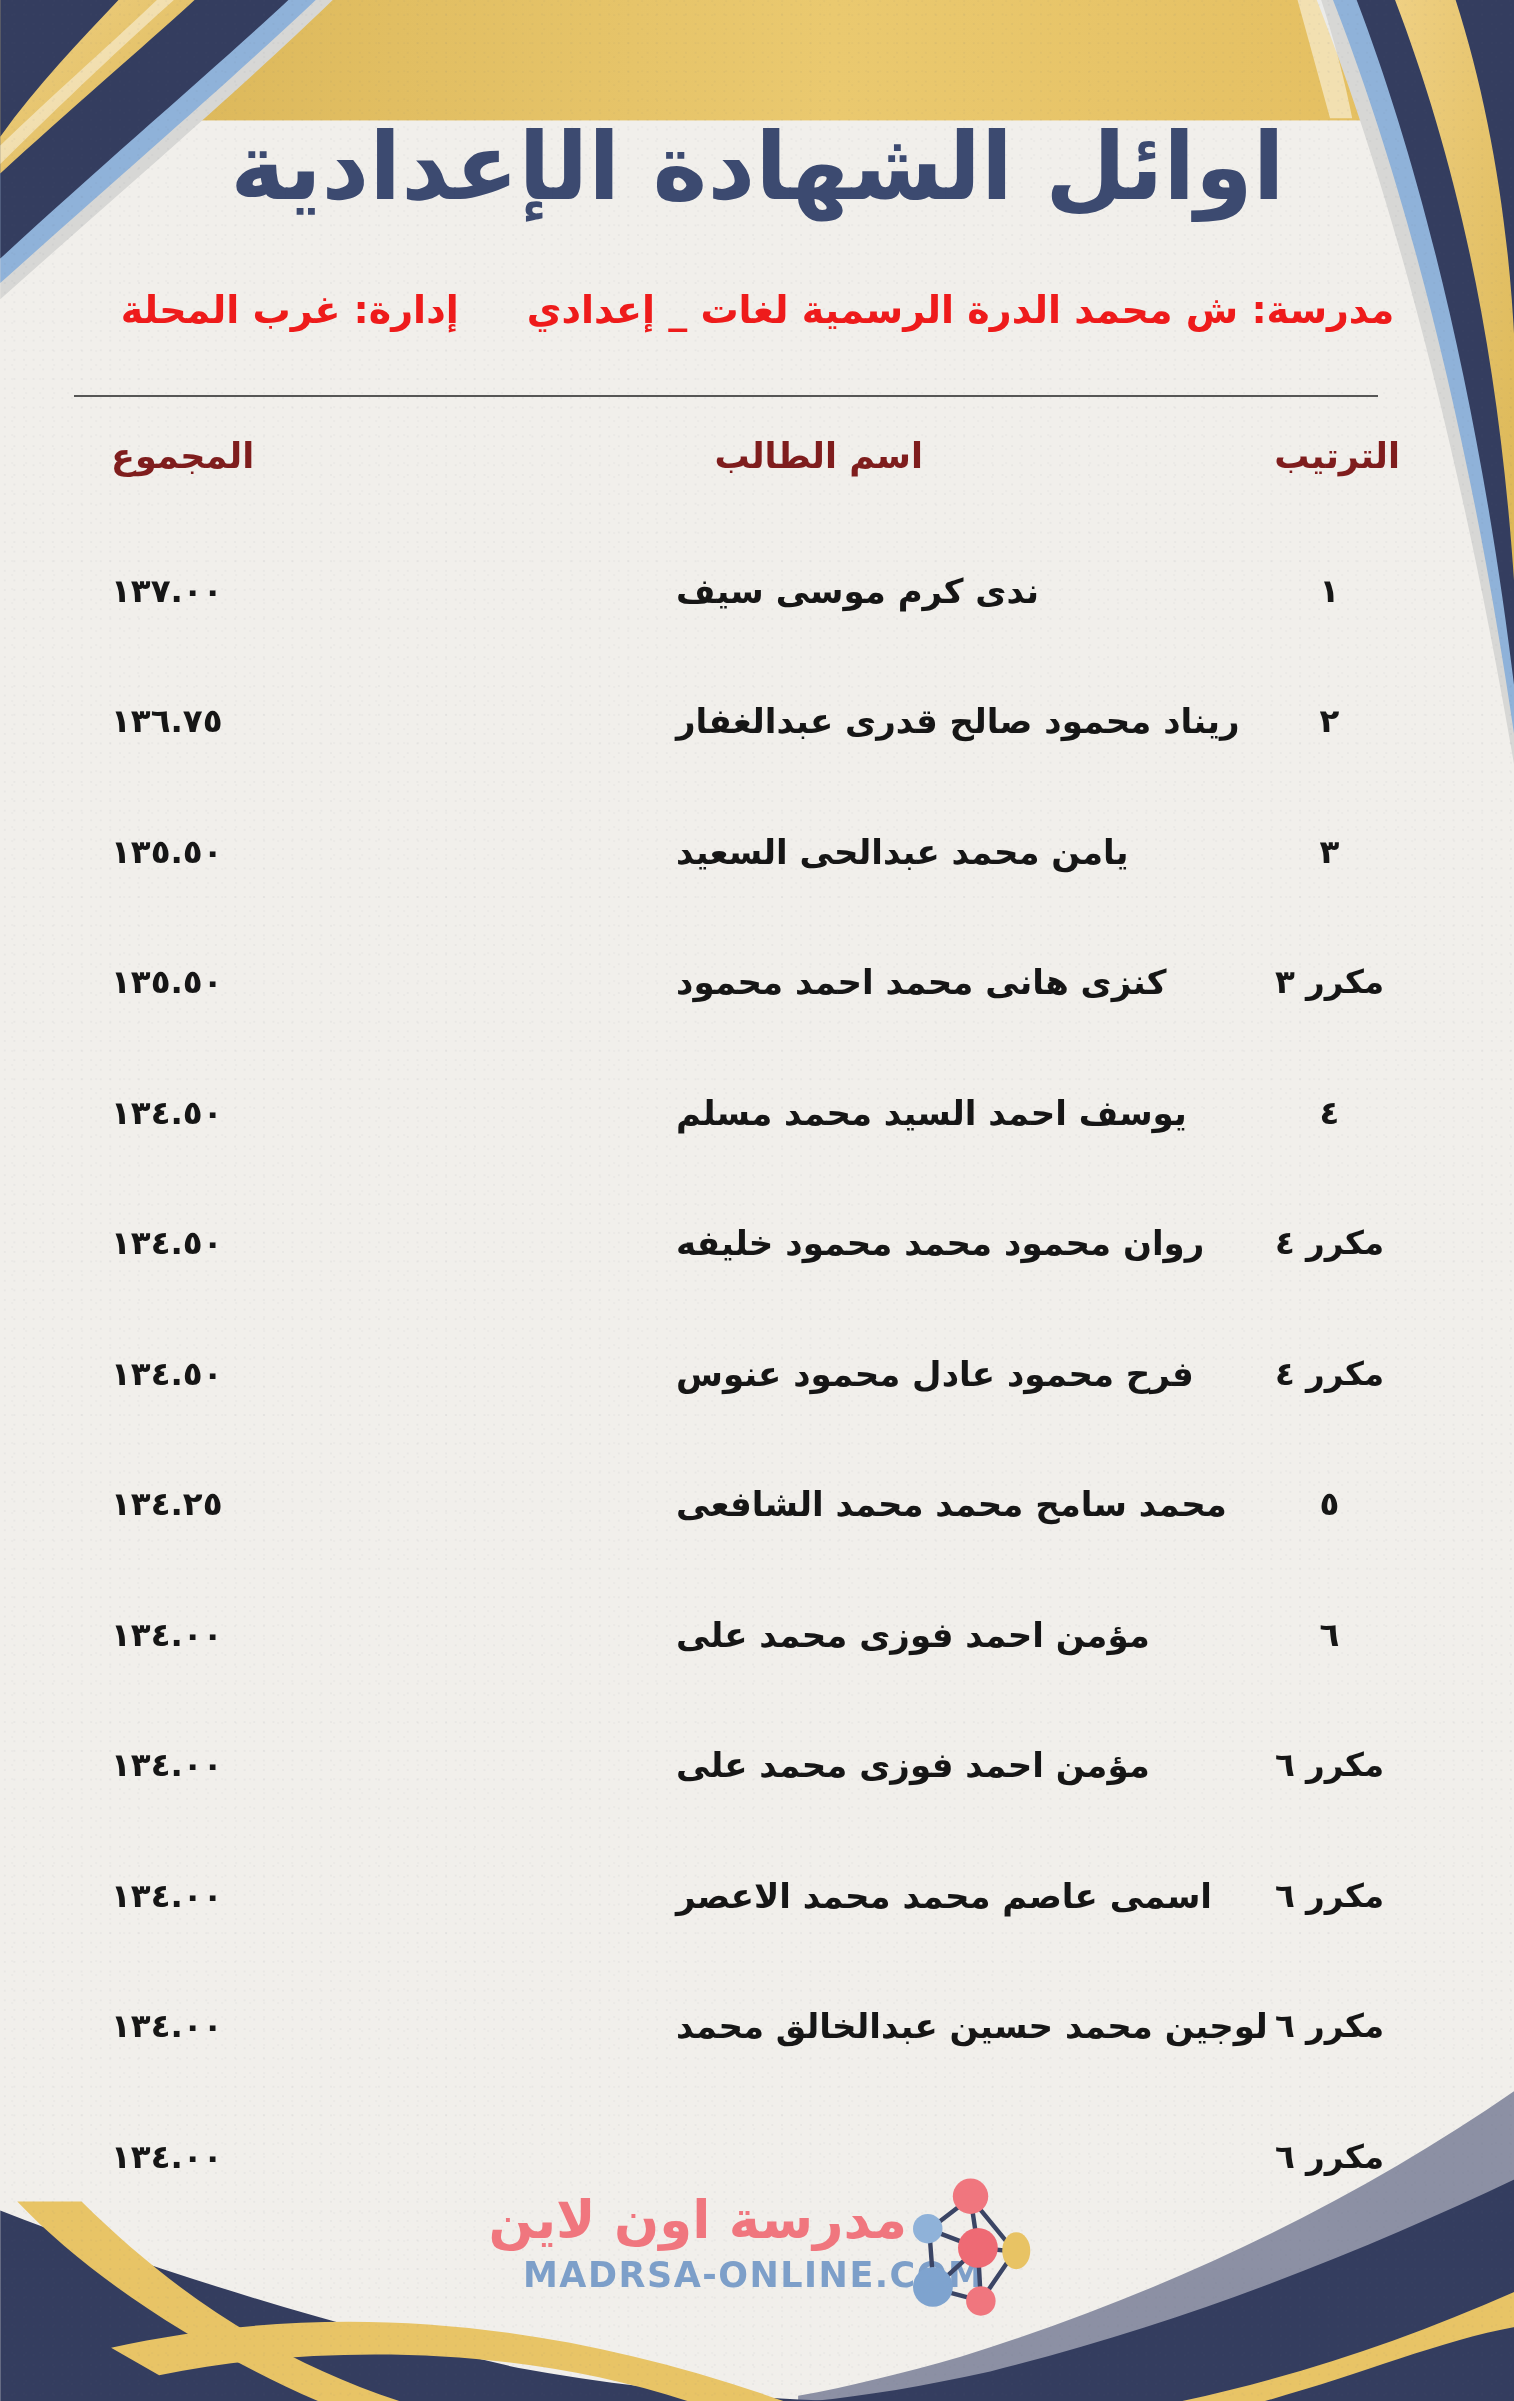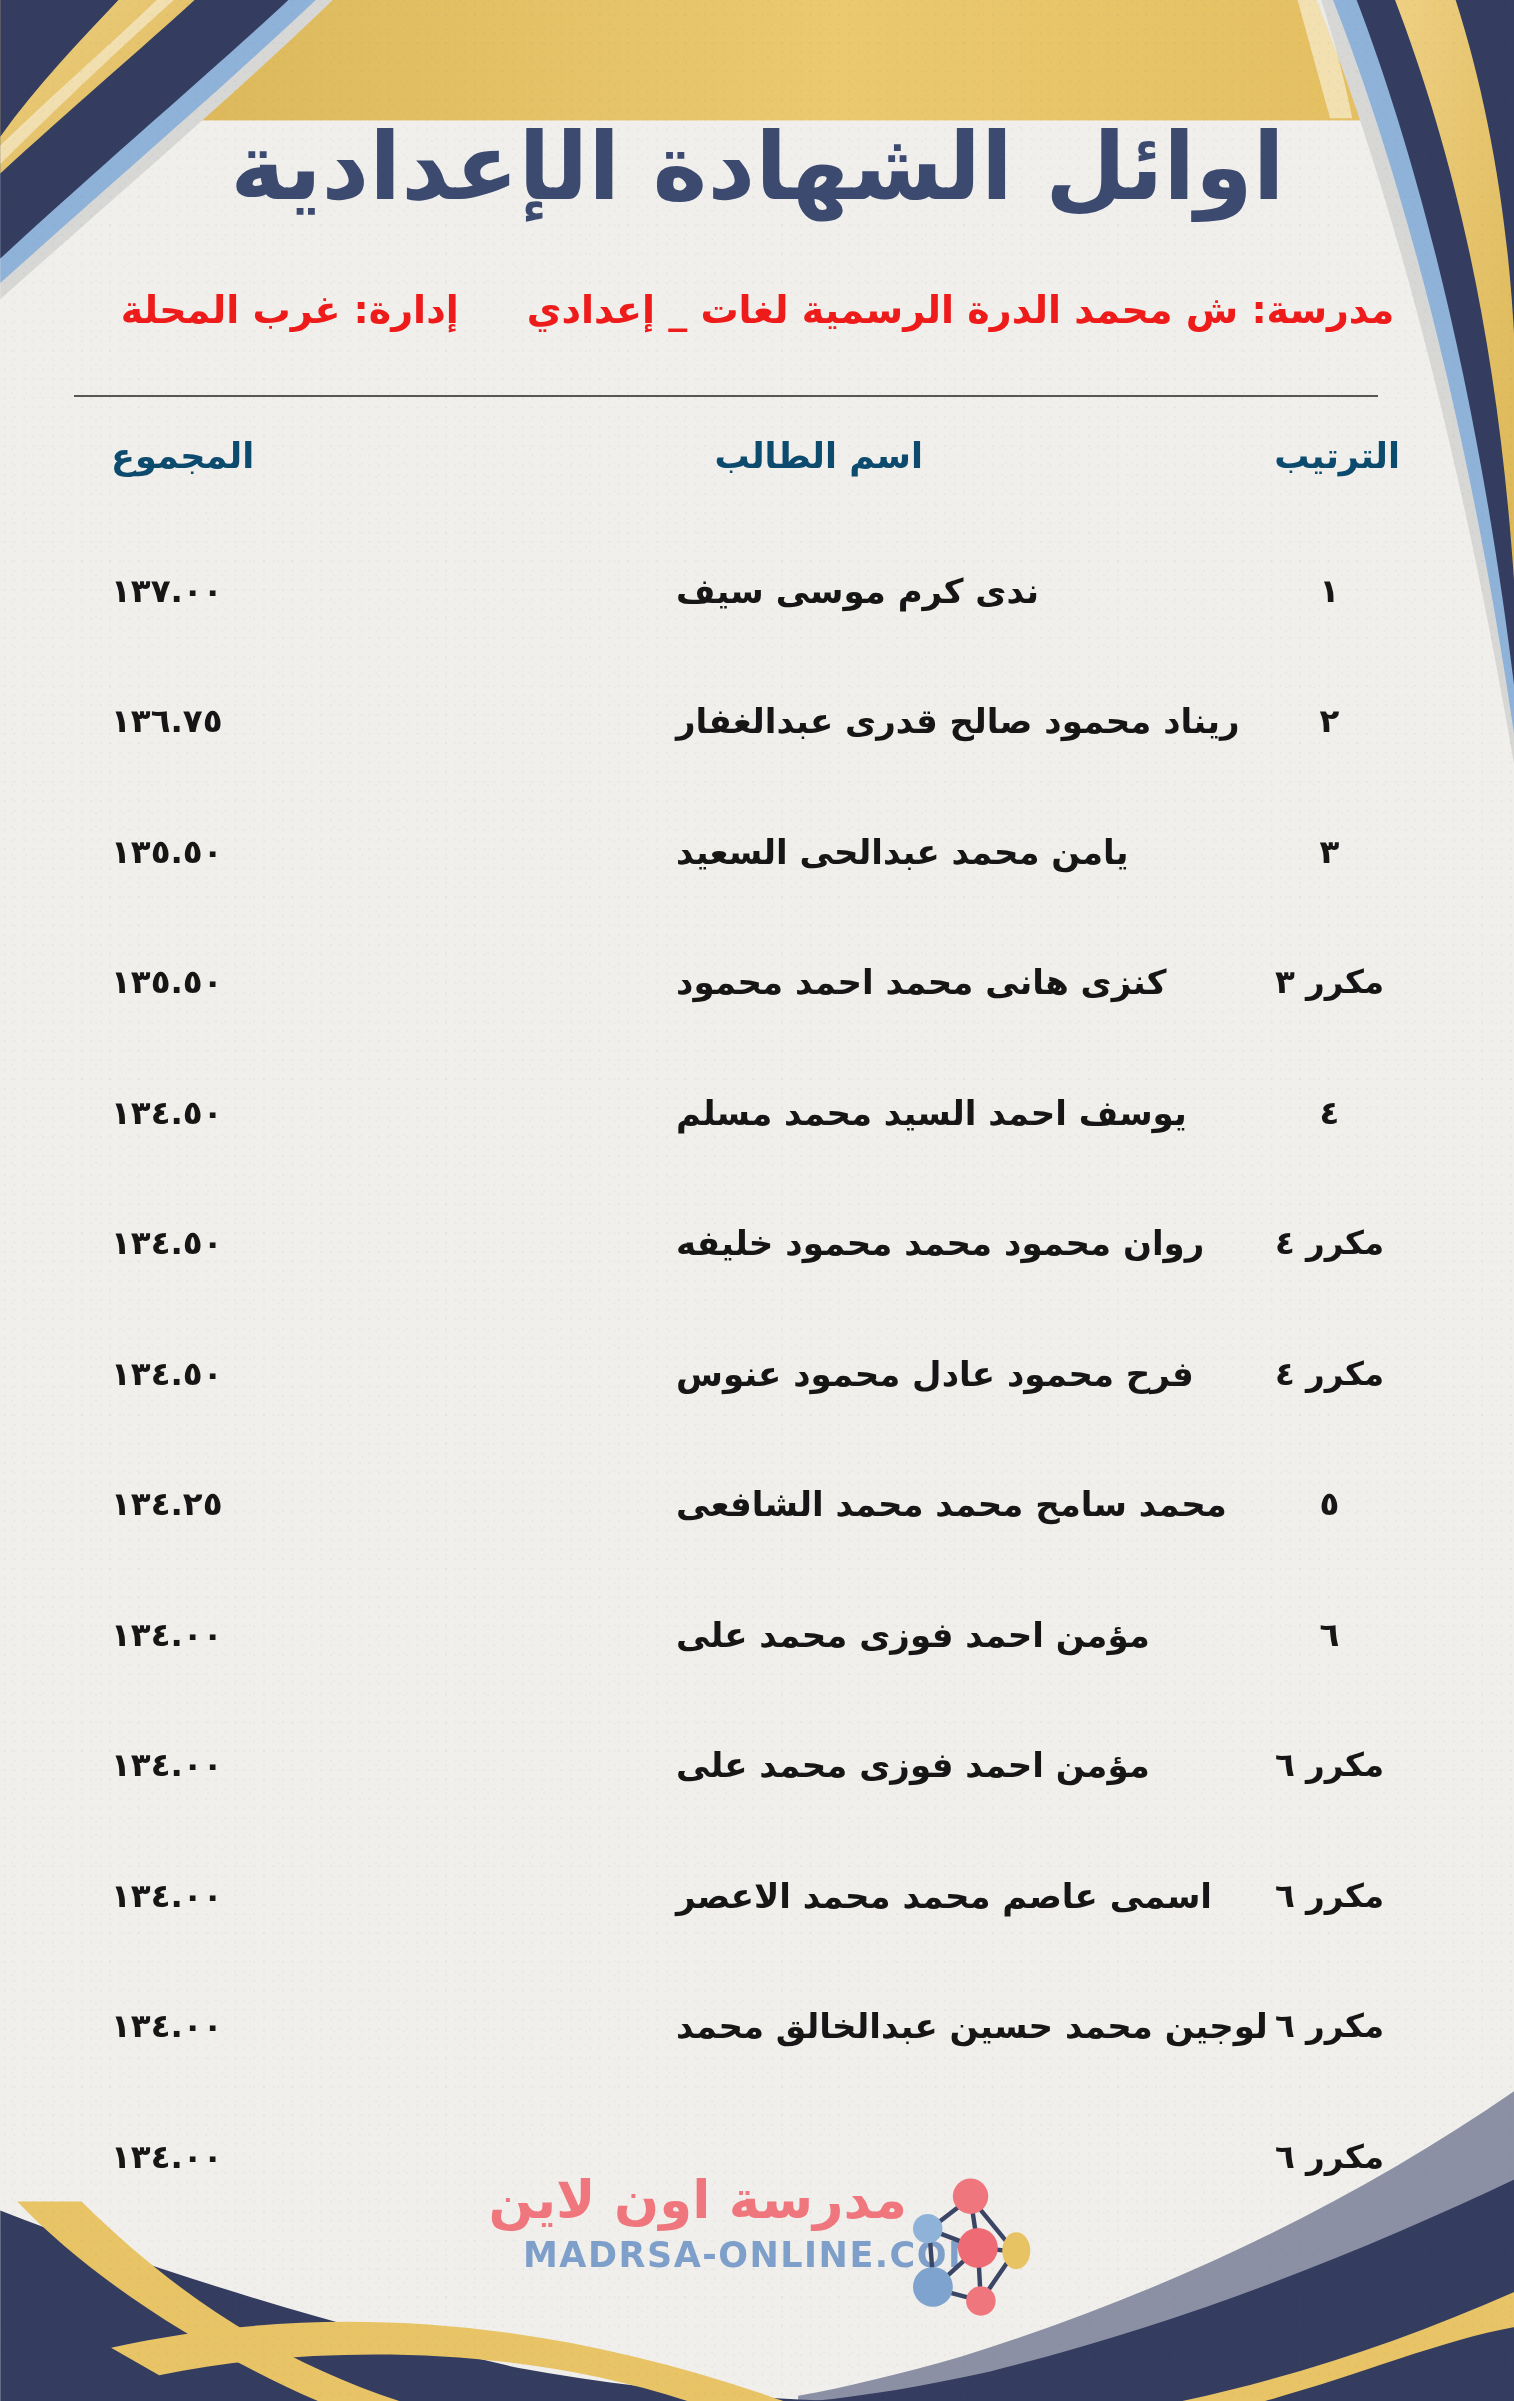--- a/index.html
+++ b/index.html
@@ -32,38 +32,38 @@
     display:flex;justify-content:center;align-items:baseline;gap:68px;
     direction:rtl;
     font-size:38px;font-weight:bold;color:#ee1b1b;
     white-space:nowrap;
   }
   .divider{
     position:absolute;top:395px;left:74px;width:1304px;height:1.5px;
     background:#3b3b3b;opacity:.85;
   }
   .thead{position:absolute;top:434px;left:0;width:100%;height:44px;
-    font-size:35px;font-weight:bold;color:#0c4a6e;}
+    font-size:35px;font-weight:bold;color:#7f1d1d;}
   .th{position:absolute;line-height:44px;direction:rtl;white-space:nowrap;}
   .th-total{left:111px;}
   .th-name{left:554px;width:369px;text-align:right;}
   .th-rank{left:1282px;width:118px;text-align:right;}
   .rows{position:absolute;inset:0;}
   .row{position:absolute;left:0;right:0;height:44px;}
   .cell{position:absolute;line-height:44px;font-weight:bold;color:#161616;
     white-space:nowrap;direction:rtl;text-align:right;}
   .cell.total{left:111px;font-size:32.5px;}
   .cell.name{left:676px;font-size:34px;}
   .cell.rank{left:1241px;width:177px;text-align:center;font-size:32.5px;}
   .footer-text{
     position:absolute;left:523px;top:2171px;width:384px;text-align:center;z-index:2;
   }
   .f-ar{
     font-size:53px;font-weight:bold;color:#f0767e;direction:rtl;
-    white-space:nowrap;line-height:1.1;
+    white-space:nowrap;line-height:1.1;margin-top:20px;
   }
   .f-en{
     margin-top:5.9px;font-size:35px;font-weight:bold;color:#7d9fc9;
     letter-spacing:1.5px;white-space:nowrap;
     font-family:"DejaVu Sans",sans-serif;
   }
   .logo-icon{position:absolute;left:913px;top:2174px;z-index:2;}
 </style>
 </head>
 <body>

